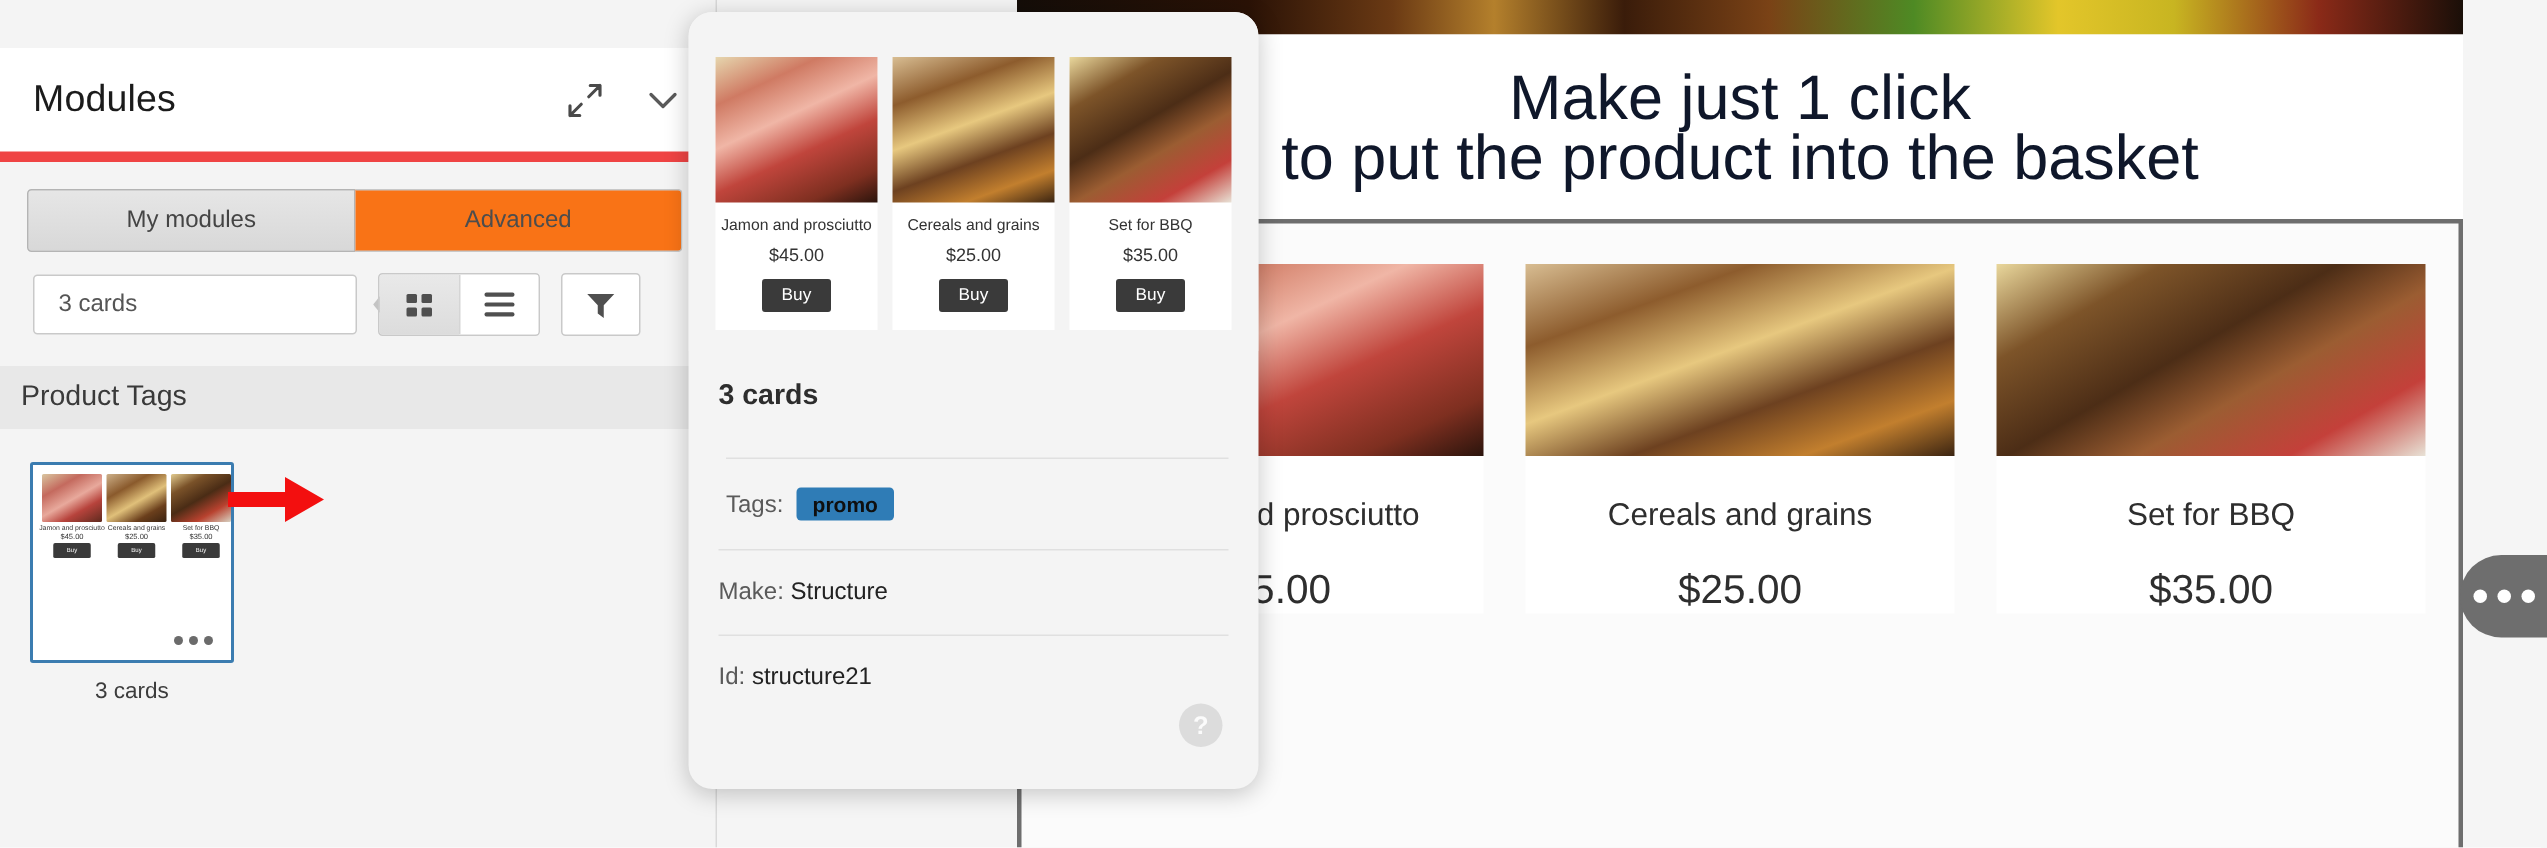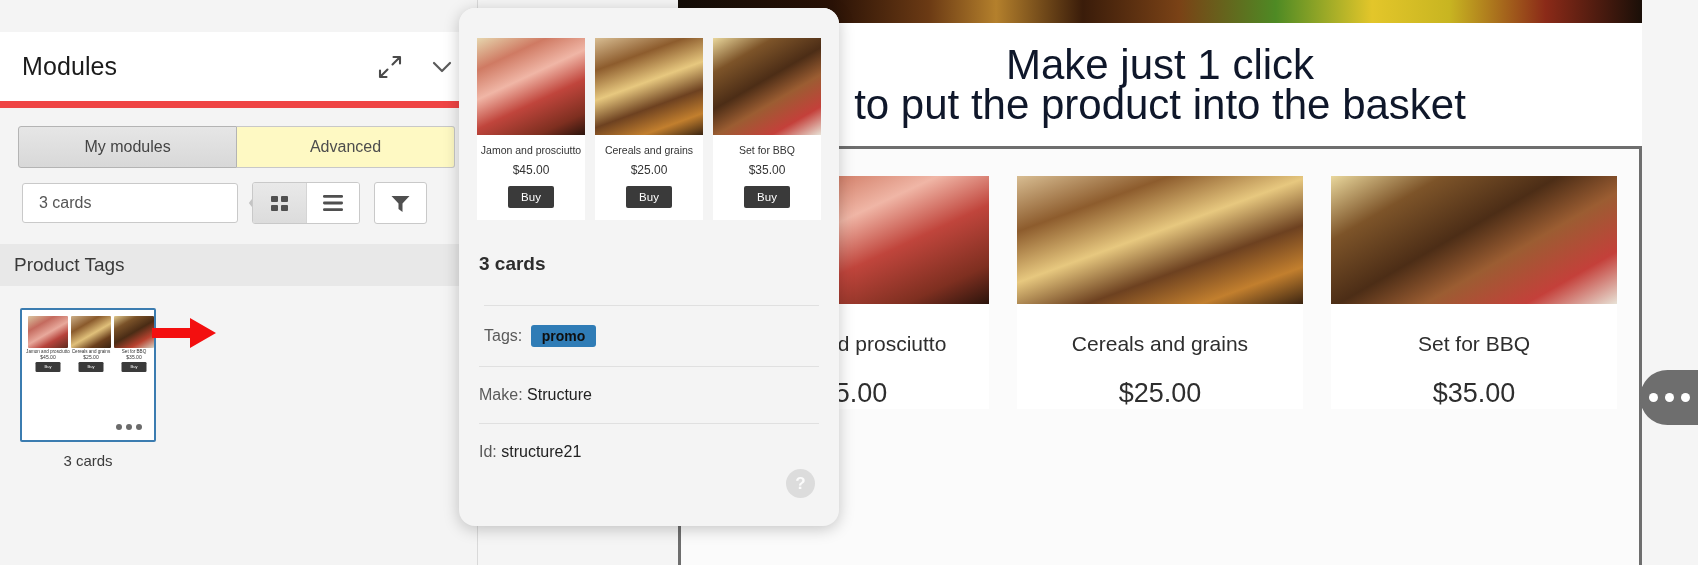--- a/index.html
+++ b/index.html
@@ -21,21 +21,21 @@
     height:76px; background:#ffffff; border-bottom:7px solid #ef4444;
     display:flex; align-items:center; padding:0 22px; position:relative;margin-top:32px;
   }
   #modules-title { font-size:25px; color:#1b1b1b; font-weight:400; letter-spacing:.1px; }
   .hdr-icons { margin-left:auto; display:flex; align-items:center; gap:26px; }
   .hdr-ico { width:26px; height:26px; cursor:pointer; display:flex; align-items:center; justify-content:center; }
 
   #tabs-row { padding:18px 22px 0 18px; display:flex; }
   .tab {
     flex:1; height:42px; display:flex; align-items:center; justify-content:center;
-    font-size:16px; color:#4d4d4d; border:1px solid #c8c8c8; background:#fef9c3; cursor:pointer;
+    font-size:16px; color:#4d4d4d; border:1px solid #c8c8c8; background:#f97316; cursor:pointer;
   }
   .tab.active {
     background:linear-gradient(#e6e6e6,#d8d8d8);
     border-color:#b4b4b4; color:#444; border-radius:3px 0 0 3px;
   }
   .tab.inactive { border-left:none; border-radius:0 3px 3px 0; }
 
   #filter-row { padding:14px 22px 20px 22px; display:flex; align-items:center; gap:14px; }
   #search-box {
     width:216px; height:40px; background:#fff; border:1px solid #c9c9c9; border-radius:3px;

